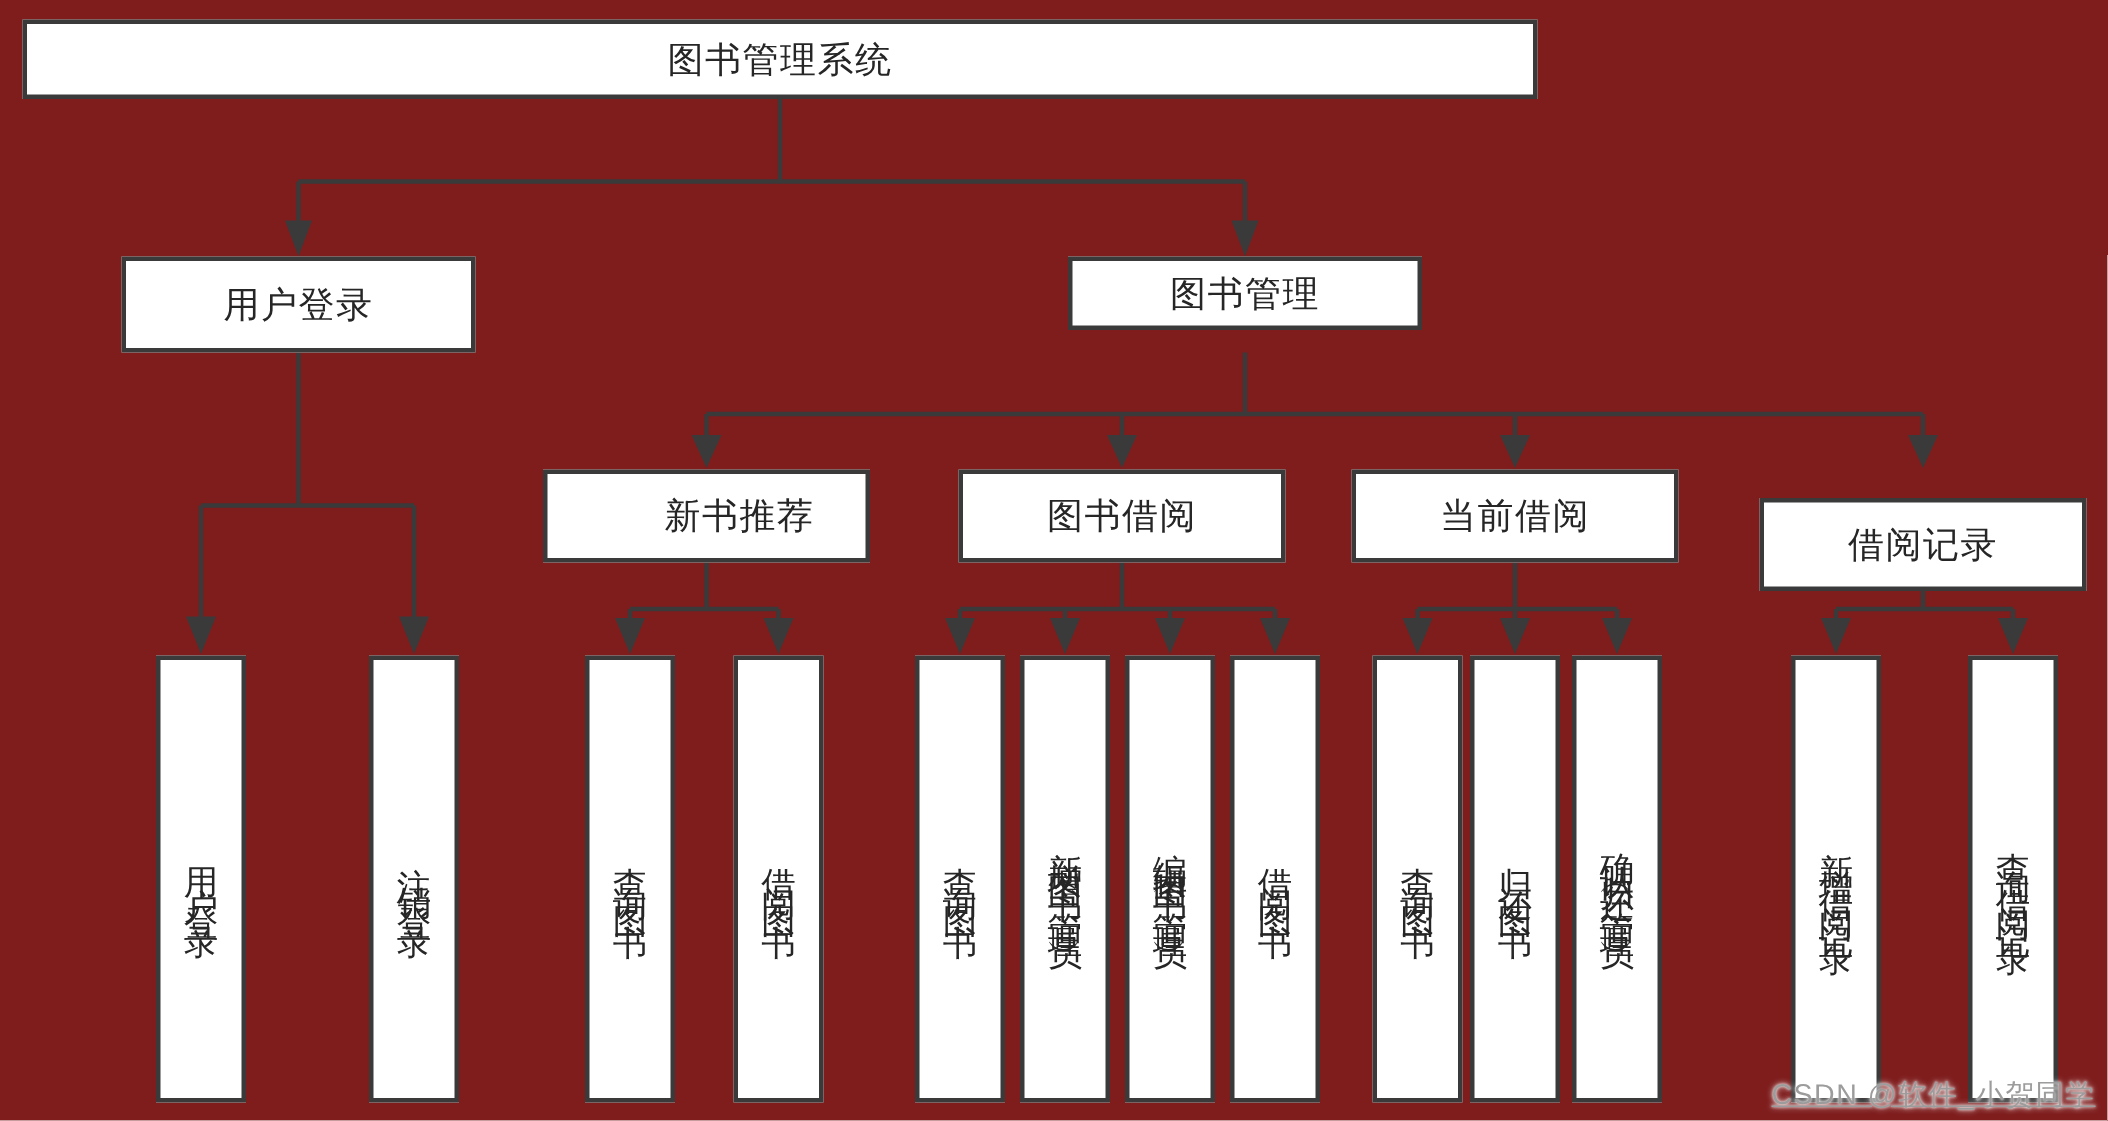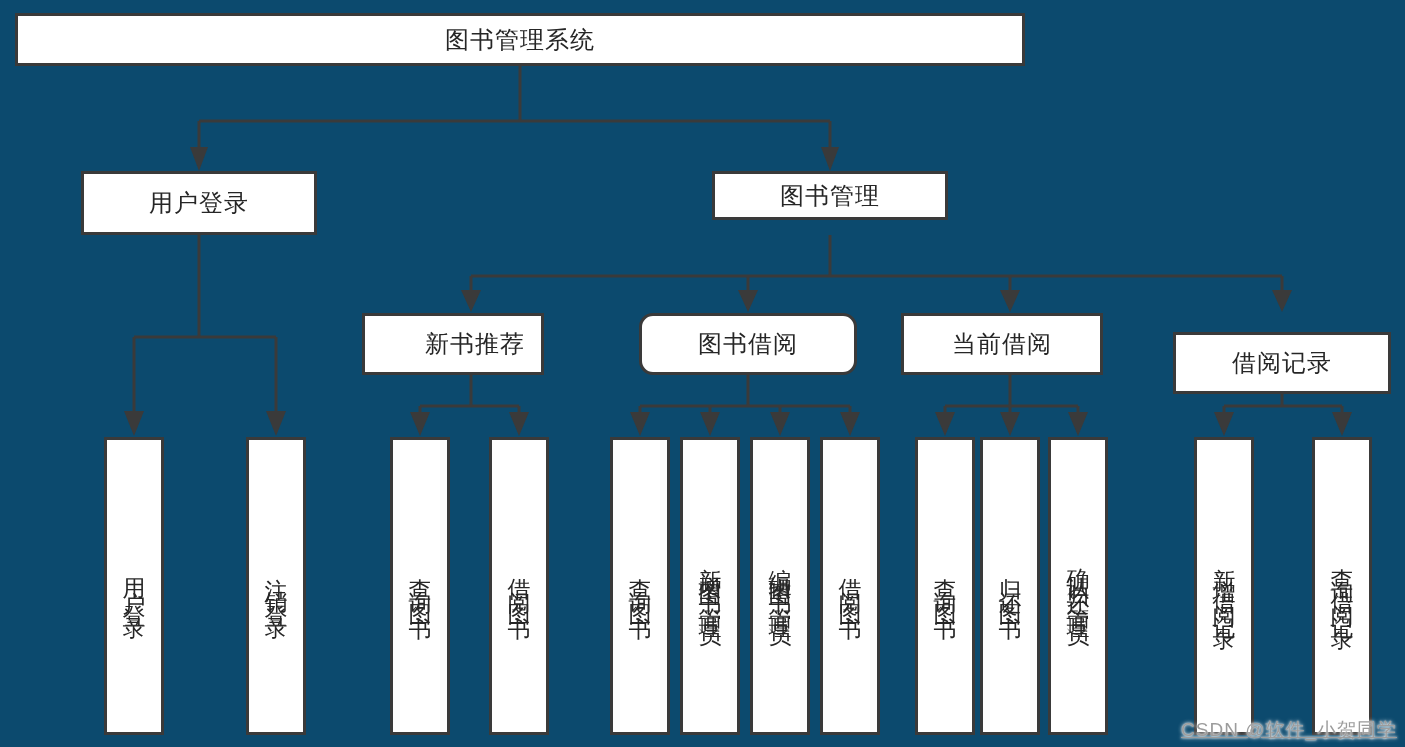--- a/index.html
+++ b/index.html
@@ -1,19 +1,19 @@
 <!DOCTYPE html>
 <html><head>
 <meta charset="utf-8">
 <style>
   html,body{margin:0;padding:0;background:#ffffff;}
   #stage{
     position:relative;
     width:1405px;height:747px;
-    background:#0c4a6e;
+    background:#7f1d1d;
     font-family:"Liberation Sans","DejaVu Sans",sans-serif;
     color:#262626;
     overflow:hidden;
   }
   #connectors{position:absolute;left:0;top:0;width:1405px;height:747px;}
   .box{
     position:absolute;
     box-sizing:border-box;
     border:3px solid #3a3a3a;
     background:#ffffff;
@@ -93,23 +93,23 @@
       <polygon points="1214,412 1234,412 1224,436"></polygon>
       <polygon points="1332,412 1352,412 1342,436"></polygon>
     </g>
   </svg>
 
   <div class="box hbox" style="left:15px;top:13px;width:1010px;height:53px;">图书管理系统</div>
 
   <div class="box hbox" style="left:81px;top:171px;width:236px;height:64px;">用户登录</div>
   <div class="box hbox" style="left:712px;top:171px;width:236px;height:49px;">图书管理</div>
 
-  <div class="box hbox" style="left:362px;top:313px;width:182px;height:62px;padding-left:44px;">新书推荐</div>
-  <div class="box hbox" style="left:639px;top:313px;width:218px;height:62px;border-radius:14px;">图书借阅</div>
-  <div class="box hbox" style="left:901px;top:313px;width:202px;height:62px;">当前借阅</div>
+  <div class="box hbox" style="left:362px;top:313px;width:218px;height:62px;padding-left:44px;">新书推荐</div>
+  <div class="box hbox" style="left:639px;top:313px;width:218px;height:62px;">图书借阅</div>
+  <div class="box hbox" style="left:901px;top:313px;width:218px;height:62px;">当前借阅</div>
   <div class="box hbox" style="left:1173px;top:313px;width:218px;height:62px;margin-top:19px;">借阅记录</div>
 
   <div class="box vbox" style="left:104px;top:437px;width:60px;height:298px;">用户登录</div>
   <div class="box vbox" style="left:246px;top:437px;width:60px;height:298px;">注销登录</div>
 
   <div class="box vbox" style="left:390px;top:437px;width:60px;height:298px;">查询图书</div>
   <div class="box vbox" style="left:489px;top:437px;width:60px;height:298px;">借阅图书</div>
 
   <div class="box vbox" style="left:610px;top:437px;width:60px;height:298px;">查询图书</div>
   <div class="box vbox long" style="left:680px;top:437px;width:60px;height:298px;">新增图书（管理员）</div>

